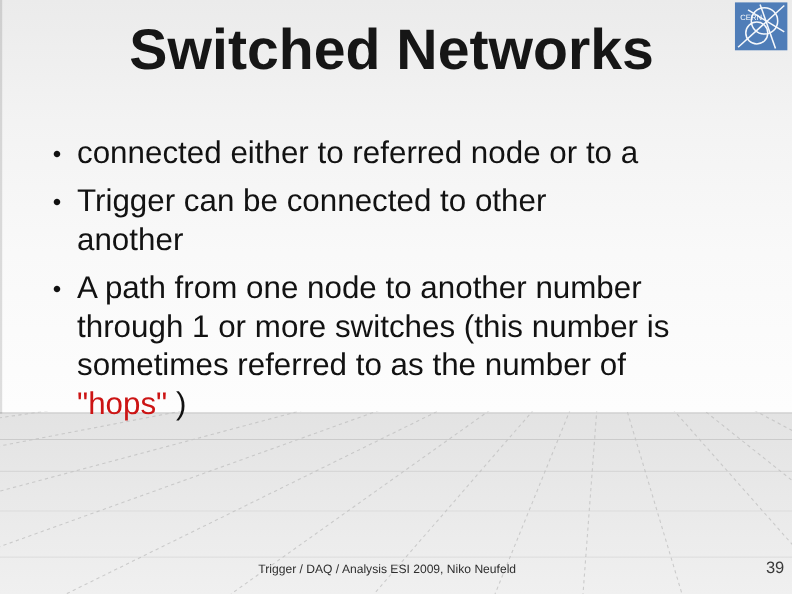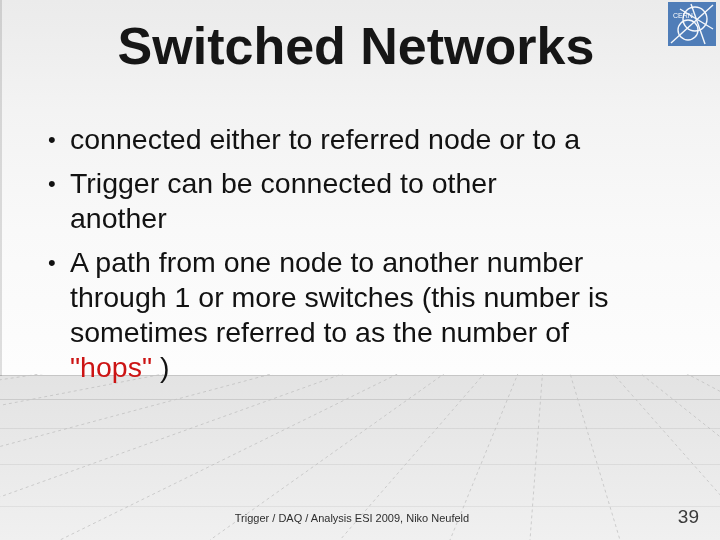--- a/index.html
+++ b/index.html
@@ -47,22 +47,22 @@
     font-size:22px;line-height:35px;color:#111;
   }
   .bline{white-space:nowrap;}
   .red{color:var(--accent-red);}
   .footer{
     position:absolute;left:0;top:511px;width:648px;
     text-align:center;
     font-size:11px;line-height:14px;color:var(--footer-text);margin-left:28px;
   }
   .page-number{
-    position:absolute;top:508px;right:21px;
-    font-size:19px;line-height:18px;color:#3a3a3a;
+    position:absolute;top:508px;right:7px;
+    font-size:15px;line-height:18px;color:#3a3a3a;
   }
 </style>
 </head>
 <body>
 
 <div class="slide">
 
   <svg class="bg-svg" viewBox="0 0 720 540" xmlns="http://www.w3.org/2000/svg" aria-hidden="true">
     <defs>
       <linearGradient id="bandGrad" x1="0" y1="0" x2="0" y2="1">

